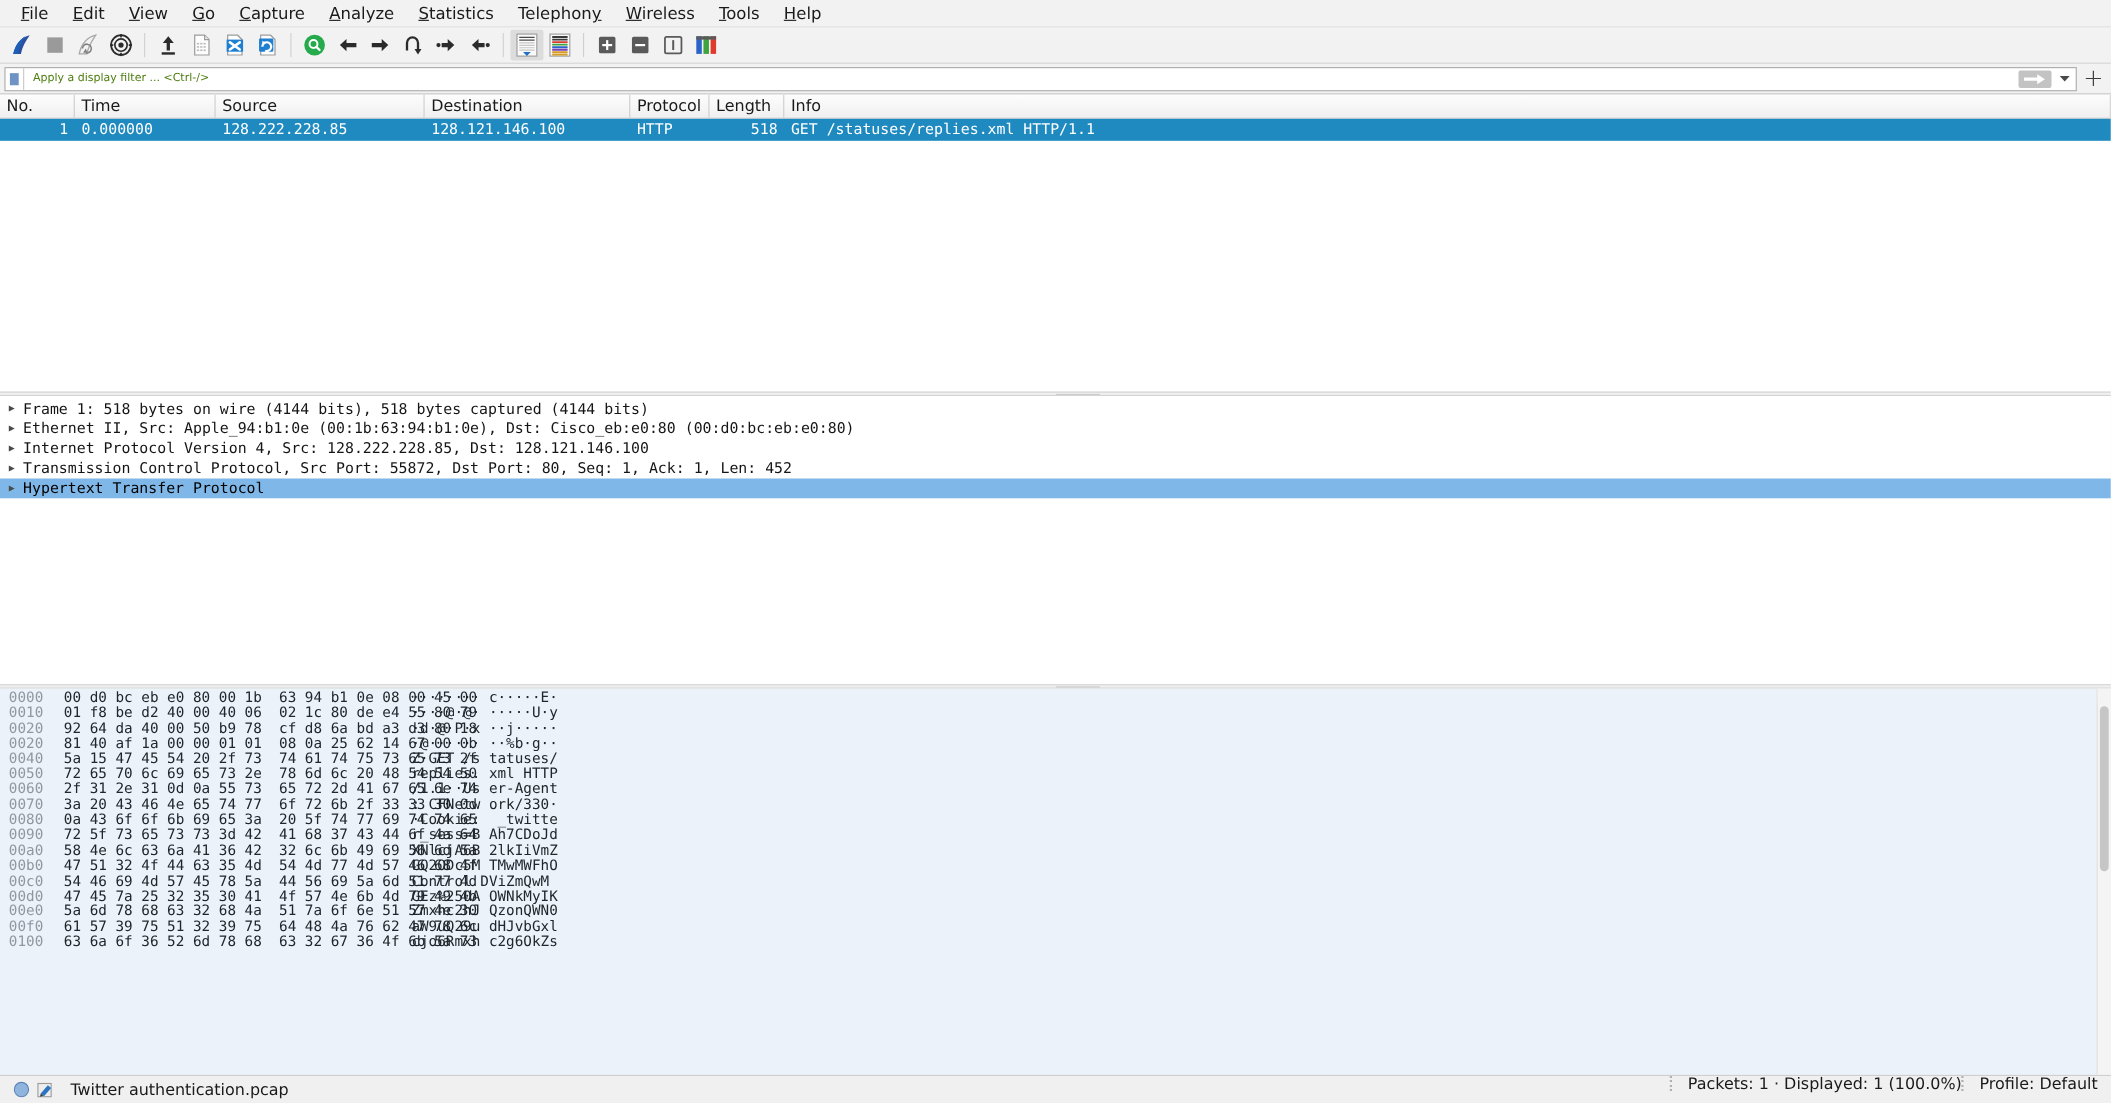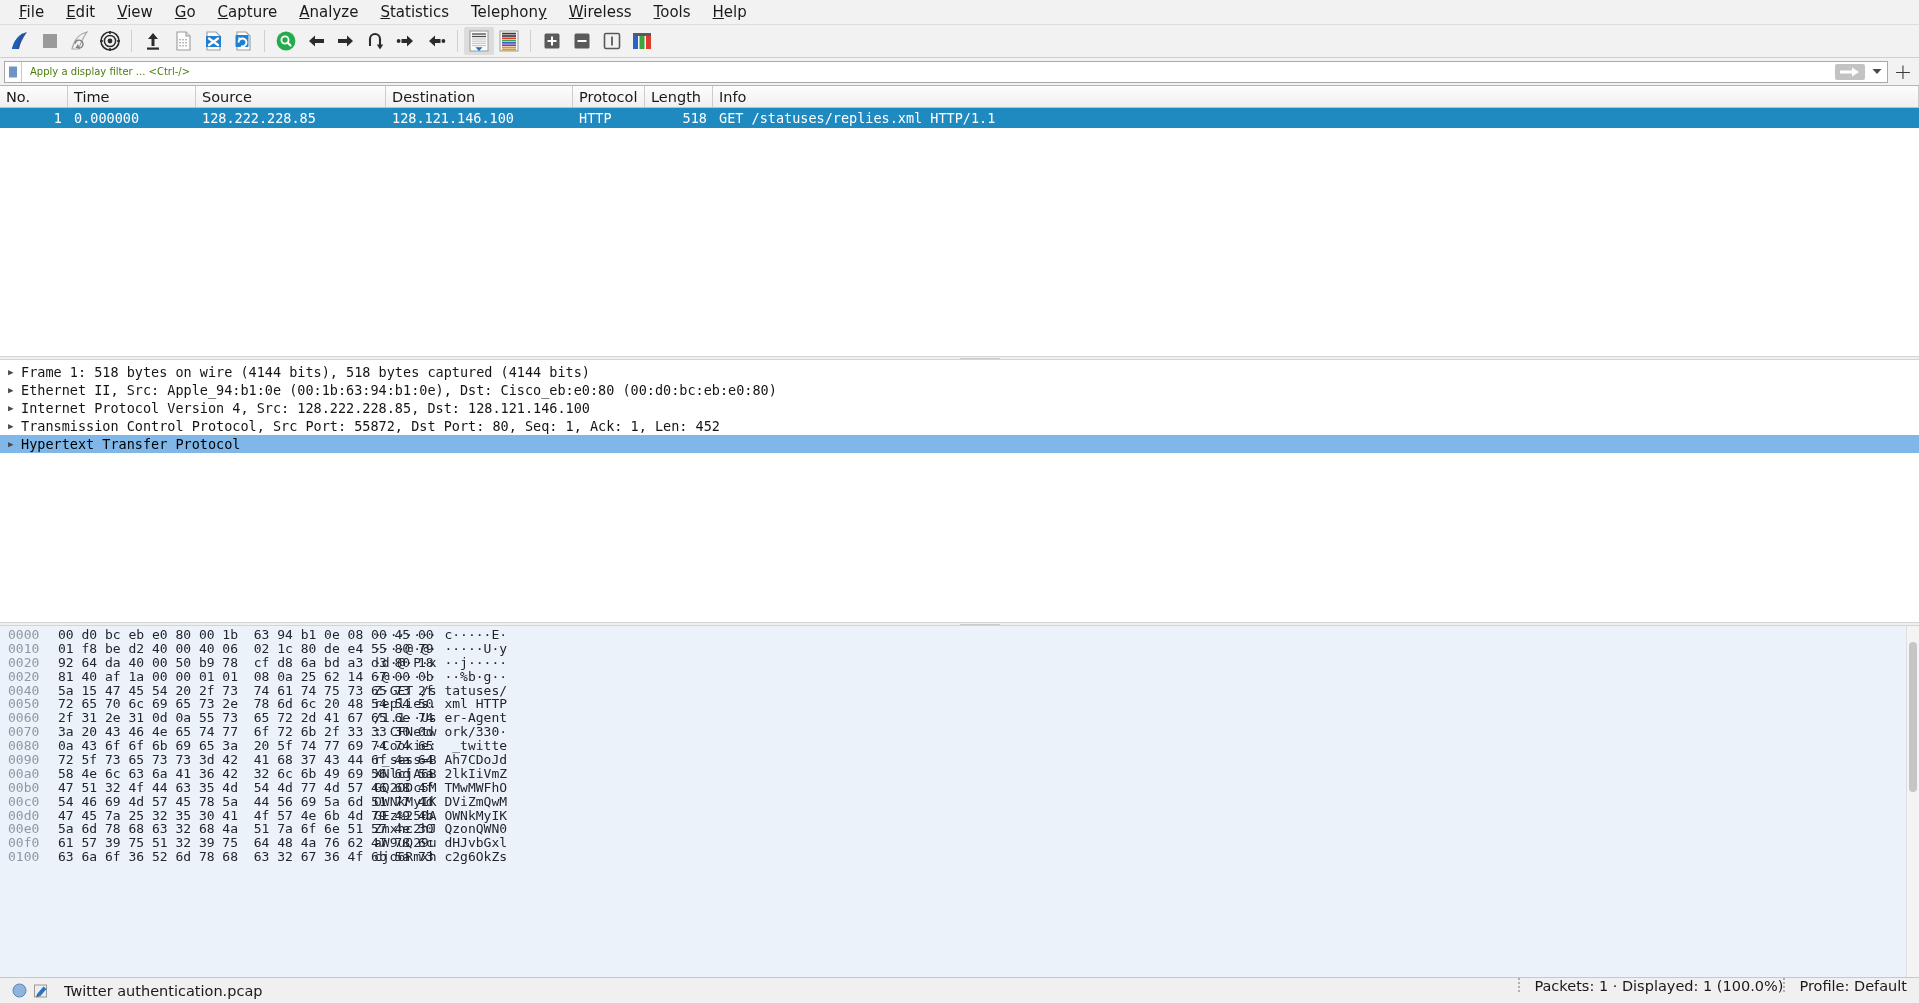--- a/index.html
+++ b/index.html
@@ -497,21 +497,21 @@
         <div class="hrow"><span class="h-off">0020</span><span class="h-bytes">92 64 da 40 00 50 b9 78  cf d8 6a bd a3 d3 80 18</span><span class="h-gap"></span><span class="h-ascii">·d·@·P·x ··j·····</span></div>
         <div class="hrow"><span class="h-off">0020</span><span class="h-bytes">81 40 af 1a 00 00 01 01  08 0a 25 62 14 67 00 0b</span><span class="h-gap"></span><span class="h-ascii">·@······ ··%b·g··</span></div>
         <div class="hrow"><span class="h-off">0040</span><span class="h-bytes">5a 15 47 45 54 20 2f 73  74 61 74 75 73 65 73 2f</span><span class="h-gap"></span><span class="h-ascii">Z·GET /s tatuses/</span></div>
         <div class="hrow"><span class="h-off">0050</span><span class="h-bytes">72 65 70 6c 69 65 73 2e  78 6d 6c 20 48 54 54 50</span><span class="h-gap"></span><span class="h-ascii">replies. xml HTTP</span></div>
         <div class="hrow"><span class="h-off">0060</span><span class="h-bytes">2f 31 2e 31 0d 0a 55 73  65 72 2d 41 67 65 6e 74</span><span class="h-gap"></span><span class="h-ascii">/1.1··Us er-Agent</span></div>
         <div class="hrow"><span class="h-off">0070</span><span class="h-bytes">3a 20 43 46 4e 65 74 77  6f 72 6b 2f 33 33 30 0d</span><span class="h-gap"></span><span class="h-ascii">: CFNetw ork/330·</span></div>
         <div class="hrow"><span class="h-off">0080</span><span class="h-bytes">0a 43 6f 6f 6b 69 65 3a  20 5f 74 77 69 74 74 65</span><span class="h-gap"></span><span class="h-ascii">·Cookie:  _twitte</span></div>
         <div class="hrow"><span class="h-off">0090</span><span class="h-bytes">72 5f 73 65 73 73 3d 42  41 68 37 43 44 6f 4a 64</span><span class="h-gap"></span><span class="h-ascii">r_sess=B Ah7CDoJd</span></div>
         <div class="hrow"><span class="h-off">00a0</span><span class="h-bytes">58 4e 6c 63 6a 41 36 42  32 6c 6b 49 69 56 6d 5a</span><span class="h-gap"></span><span class="h-ascii">XNlcjA6B 2lkIiVmZ</span></div>
         <div class="hrow"><span class="h-off">00b0</span><span class="h-bytes">47 51 32 4f 44 63 35 4d  54 4d 77 4d 57 46 68 4f</span><span class="h-gap"></span><span class="h-ascii">GQ2ODc5M TMwMWFhO</span></div>
-        <div class="hrow"><span class="h-off">00c0</span><span class="h-bytes">54 46 69 4d 57 45 78 5a  44 56 69 5a 6d 51 77 4d</span><span class="h-gap"></span><span class="h-ascii">OWNkMyIK DViZmQwM</span></div>
+        <div class="hrow"><span class="h-off">00c0</span><span class="h-bytes">54 46 69 4d 57 45 78 5a  44 56 69 5a 6d 51 77 4d</span><span class="h-gap"></span><span class="h-ascii">Control DViZmQwM</span></div>
         <div class="hrow"><span class="h-off">00d0</span><span class="h-bytes">47 45 7a 25 32 35 30 41  4f 57 4e 6b 4d 79 49 4b</span><span class="h-gap"></span><span class="h-ascii">GEz%250A OWNkMyIK</span></div>
         <div class="hrow"><span class="h-off">00e0</span><span class="h-bytes">5a 6d 78 68 63 32 68 4a  51 7a 6f 6e 51 57 4e 30</span><span class="h-gap"></span><span class="h-ascii">Zmxhc2hJ QzonQWN0</span></div>
         <div class="hrow"><span class="h-off">00f0</span><span class="h-bytes">61 57 39 75 51 32 39 75  64 48 4a 76 62 47 78 6c</span><span class="h-gap"></span><span class="h-ascii">aW9uQ29u dHJvbGxl</span></div>
         <div class="hrow"><span class="h-off">0100</span><span class="h-bytes">63 6a 6f 36 52 6d 78 68  63 32 67 36 4f 6b 5a 73</span><span class="h-gap"></span><span class="h-ascii">cjo6Rmxh c2g6OkZs</span></div>
       </div>
     <div class="vscroll">
       <div class="vcap" style="top:0;"></div>
       <div class="vthumb" style="top:16px;height:150px;"></div>
     </div>
   </div>

